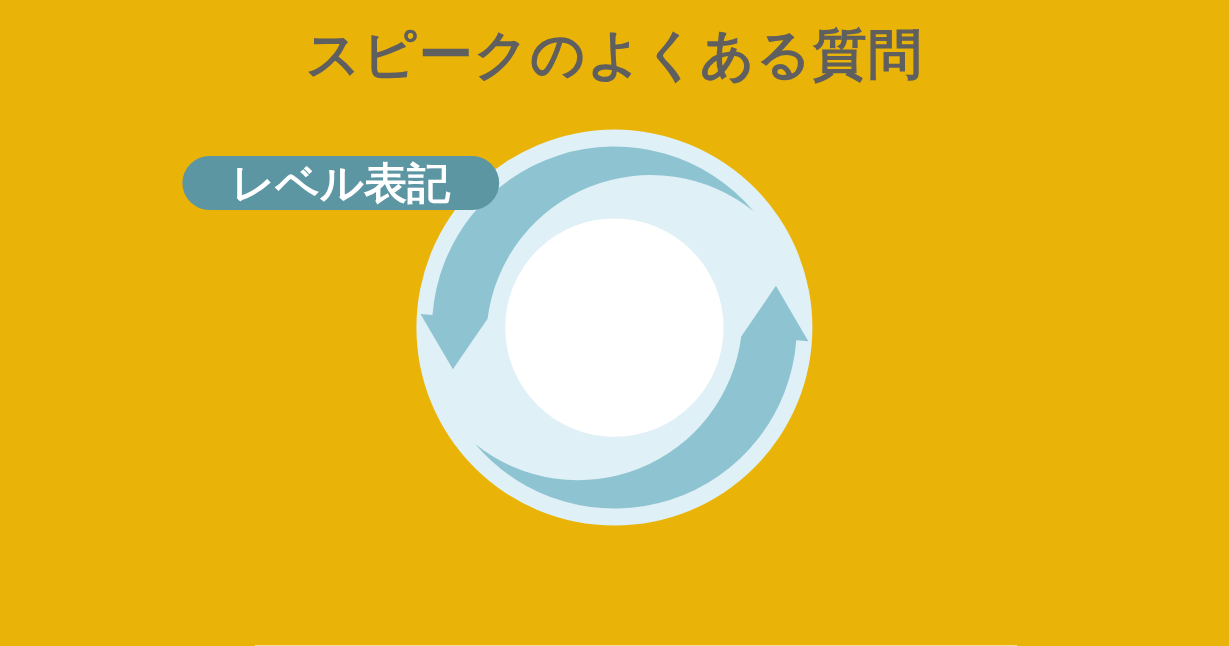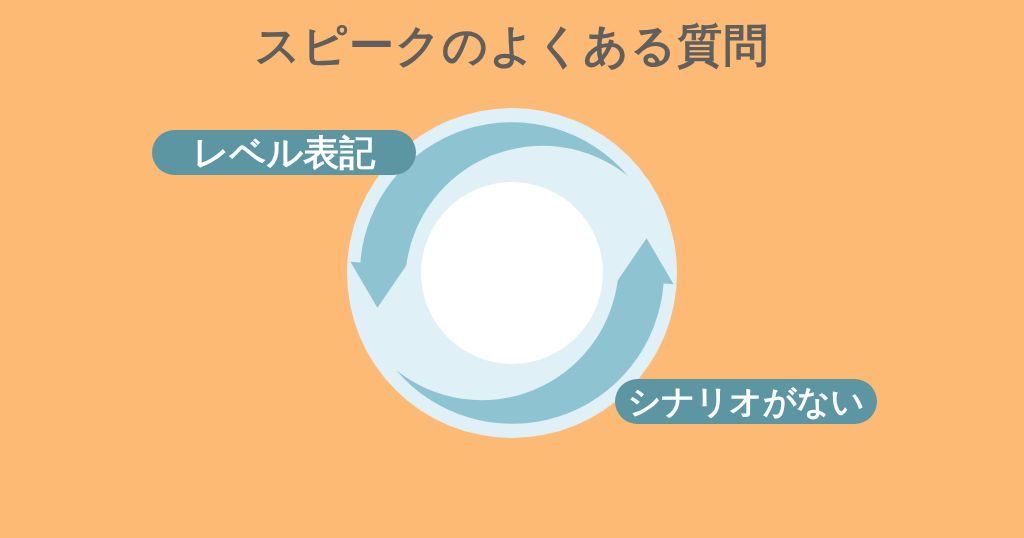--- a/index.html
+++ b/index.html
@@ -1,19 +1,19 @@
 <!DOCTYPE html>
 <html><head>
 <meta charset="utf-8">
 <style>
   html,body{margin:0;padding:0;background:#ffffff;}
   .stage{
     position:relative;
     width:1024px;height:538px;
-    background:#fdba74;
+    background:#eab308;
     overflow:hidden;
     font-family:"Liberation Sans","DejaVu Sans",sans-serif;
   }
   .title{
     position:absolute;
     left:0;top:16px;width:100%;
     margin:0;
     text-align:center;
     font-size:45px;
     font-weight:700;
@@ -66,17 +66,14 @@
              A 137 137 0 0 1 628 176
              Z" transform="rotate(180 512 273)" fill="#8ec4d1"></path>
   </svg>
 
   <div class="badge badge-tl">
     <span>レベル表記</span>
   </div>
 
 
 
-  <div class="badge badge-br">
-    <span>シナリオがない</span>
-  </div>
 
 </div>
 
 </body></html>

